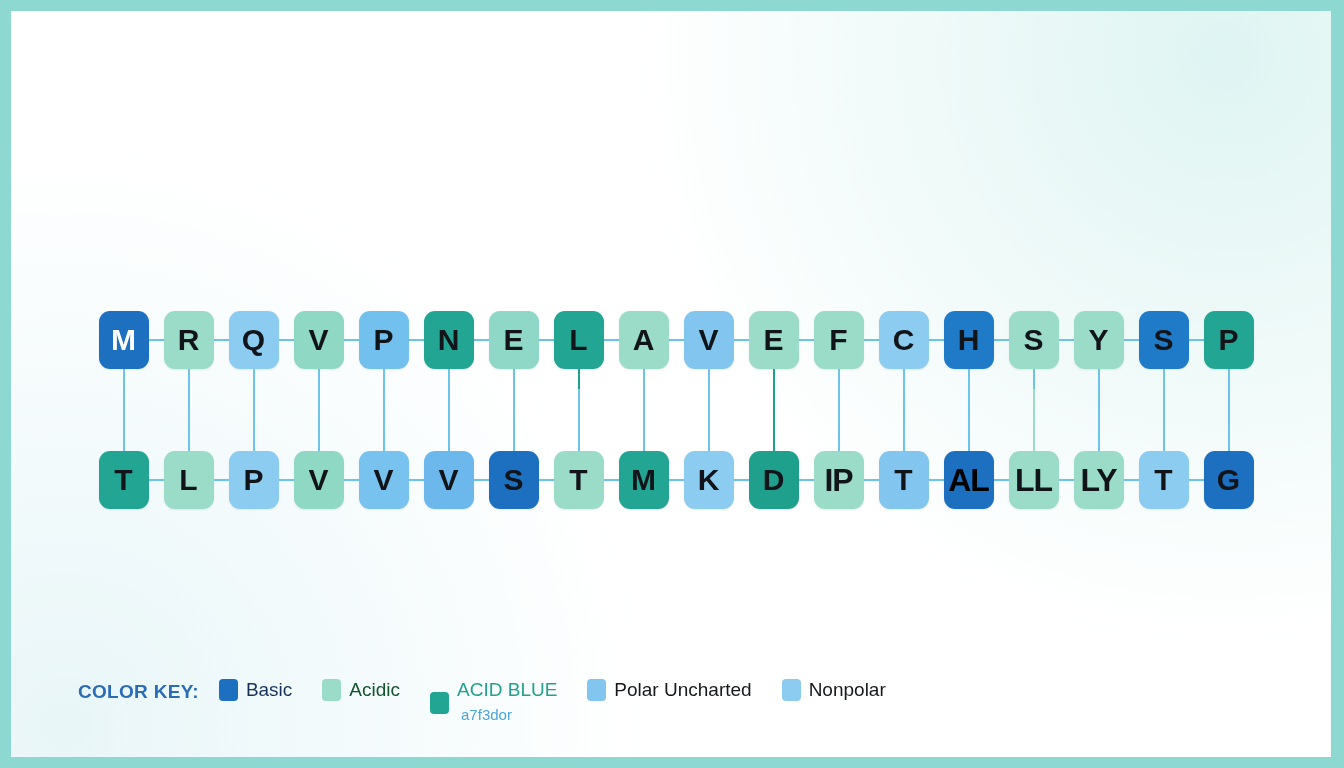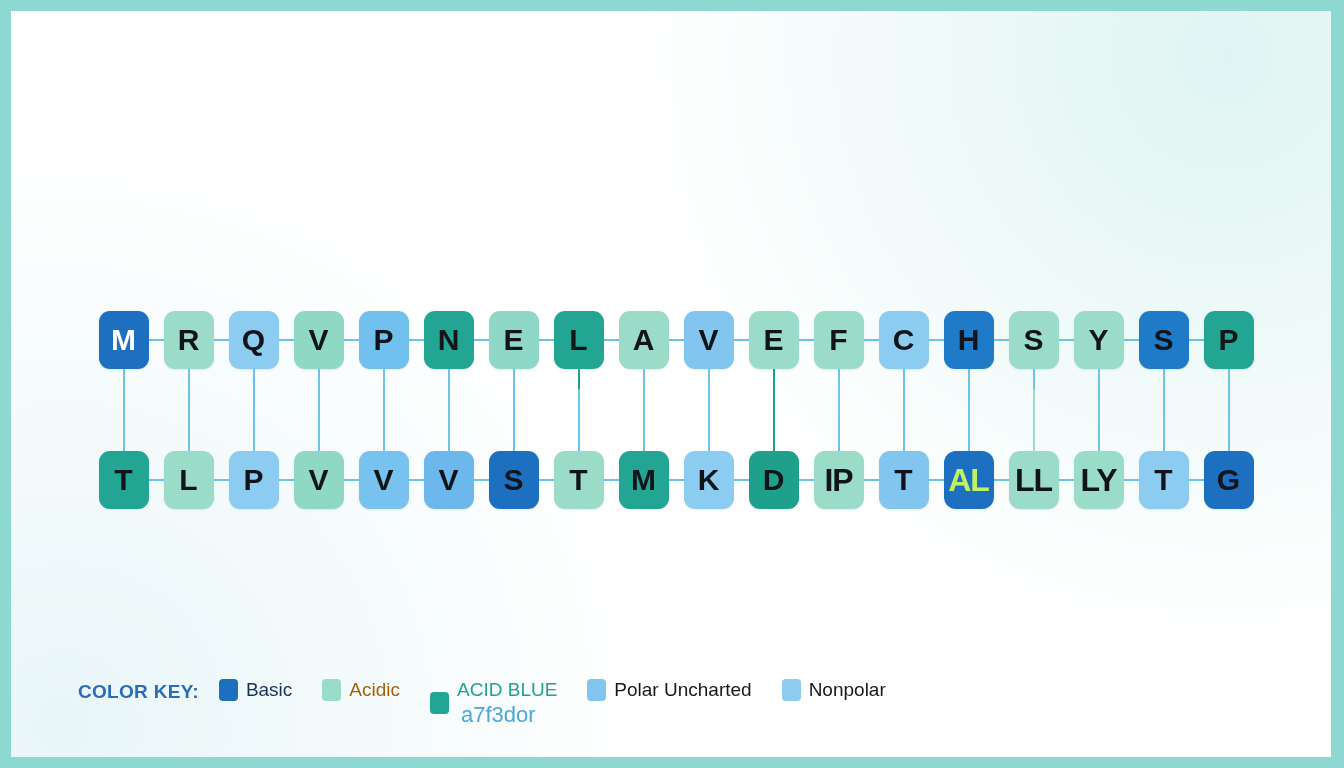--- a/index.html
+++ b/index.html
@@ -175,21 +175,21 @@
 
   .legend-label {
     font-size: 19px;
     color: #16191c;
     line-height: 22px;
   }
 
   .legend-label.tinted { color: #23a08f; }
 
   .legend-sub {
-    font-size: 22px;
+    font-size: 15px;
     color: #4ba7d8;
     line-height: 22px;
     margin-top: 3px;
     margin-left: 4px;
   }
 </style>
 </head>
 <body>
 
 <div id="frame">
@@ -381,21 +381,21 @@
                 <span class="stem up" style="background: rgb(108, 196, 232);"></span>
               </div>
             </div>
             <div class="tile-slot">
               <div class="tile" style="background: rgb(130, 198, 240); color: rgb(17, 20, 24);">
                 <span>T</span>
                 <span class="stem up" style="background: rgb(108, 196, 232);"></span>
               </div>
             </div>
             <div class="tile-slot">
-              <div class="tile narrow-label" style="background: rgb(29, 111, 192); color: #bef264; border-radius: 12px;">
+              <div class="tile narrow-label" style="background: rgb(29, 111, 192); color: #000000;">
                 <span>AL</span>
                 <span class="stem up" style="background: rgb(108, 196, 232);"></span>
               </div>
             </div>
             <div class="tile-slot">
               <div class="tile narrow-label" style="background: rgb(154, 220, 200); color: rgb(17, 20, 24);">
                 <span>LL</span>
                 <span class="stem up" style="background: rgb(154, 220, 200);"></span>
               </div>
             </div>
@@ -426,21 +426,21 @@
       <div id="legend-items" style="display: flex; align-items: flex-start;">
           <div class="legend-item">
             <span class="legend-swatch" style="background: rgb(29, 111, 192);"></span>
             <span class="legend-texts">
               <span class="legend-label" style="color: rgb(22, 50, 92);">Basic</span>
             </span>
           </div>
           <div class="legend-item">
             <span class="legend-swatch" style="background: rgb(154, 220, 200);"></span>
             <span class="legend-texts">
-              <span class="legend-label" style="color: #a16207;">Acidic</span>
+              <span class="legend-label" style="color: #14532d;">Acidic</span>
             </span>
           </div>
           <div class="legend-item">
             <span class="legend-swatch" style="background: rgb(35, 165, 147);"></span>
             <span class="legend-texts">
               <span class="legend-label tinted" style="color: rgb(35, 160, 143);">ACID BLUE</span>
               <span class="legend-sub">a7f3dor</span>
             </span>
           </div>
           <div class="legend-item">

